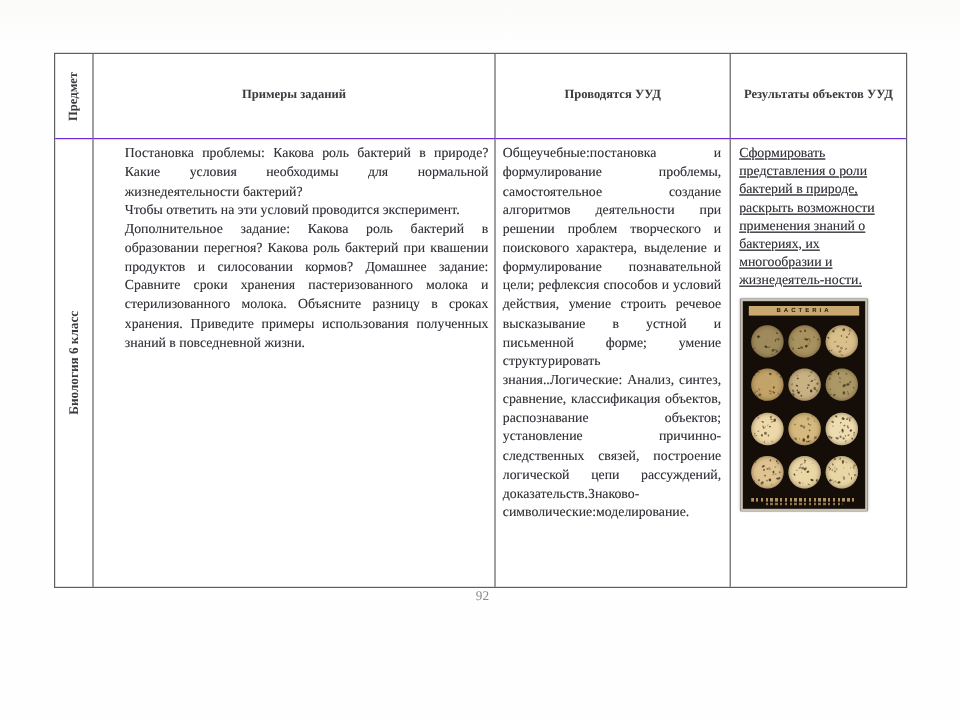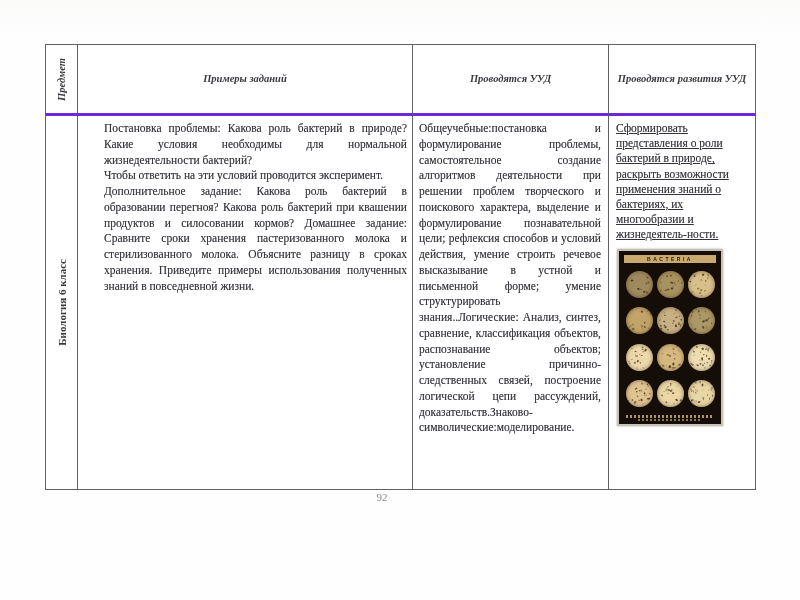--- a/index.html
+++ b/index.html
@@ -17,24 +17,24 @@
     display:grid;
     grid-template-columns:32px 335px 196px 1fr;
     grid-template-rows:71px 1fr;
     border:1px solid #606060;
     box-sizing:border-box;
     background:#fff;
   }
   .cell{box-sizing:border-box;border-right:1px solid #606060;overflow:hidden;}
   .cell.lastcol{border-right:none;}
   .hdr{
-    border-bottom:3px solid #6d28d9;
+    border-bottom:1px solid #6d28d9;
     display:flex;align-items:center;justify-content:center;
     font-weight:bold;font-size:10.5px;text-align:center;line-height:1.25;
-    padding:2px 8px;color:#3a3a40;font-style:italic;
+    padding:2px 8px;color:#3a3a40;
   }
   .vcell{display:flex;align-items:center;justify-content:center;}
   .vtext{
     writing-mode:vertical-rl;transform:rotate(180deg);
     font-weight:bold;white-space:nowrap;color:#3a3a40;
   }
   .hdr .vtext{font-size:10.5px;}
   .subject-cell .vtext{font-size:11px;}
   .tasks-cell{
     padding:5px 5px 2px 6px;
@@ -86,21 +86,21 @@
   .dish svg{display:block;}
   .plate-caption{flex:none;padding-top:1px;}
   .cap-line{
     height:3px;margin:1px 2px 0 2px;
     background:repeating-linear-gradient(90deg,#c9a96f 0 2px,rgba(0,0,0,0) 2px 4px);
     opacity:.85;
   }
   .cap-line.short{margin:1px 14px 0 14px;height:2px;opacity:.65;}
   
   .pagenum{
-    position:absolute;left:362px;top:491px;width:40px;
+    position:absolute;left:382px;top:491px;width:40px;
     text-align:center;font-size:11px;color:#8b8b8b;
     font-family:"Liberation Serif",serif;
   }
   b{font-weight:normal;}
 </style>
 </head>
 <body>
 
 <div class="sheet">
 
@@ -109,21 +109,21 @@
     <div class="cell hdr vcell">
       <span class="vtext">Предмет</span>
     </div>
     <div class="cell hdr">
       <span>Примеры заданий</span>
     </div>
     <div class="cell hdr">
       <span>Проводятся УУД</span>
     </div>
     <div class="cell hdr lastcol">
-      <span>Проводятся развития УУД</span>
+      <span>Результаты объектов УУД</span>
     </div>
 
     <div class="cell vcell subject-cell">
       <span class="vtext">Биология 6 класс</span>
     </div>
 
     <div class="cell tasks-cell">
         <div class="para"><span>Постановка проблемы: Какова роль бактерий в природе? Какие условия необходимы для нормальной жизнедеятельности бактерий?</span></div>
         <div class="para"><span>Чтобы ответить на эти условий проводится эксперимент.</span></div>
         <div class="para"><b>Дополнительное задание:</b><span> Какова роль бактерий в образовании перегноя? Какова роль бактерий при квашении продуктов и силосовании кормов? </span><b>Домашнее задание</b><span>: Сравните сроки хранения пастеризованного молока и стерилизованного молока. Объясните разницу в сроках хранения. Приведите примеры использования полученных знаний в повседневной жизни.</span></div>

